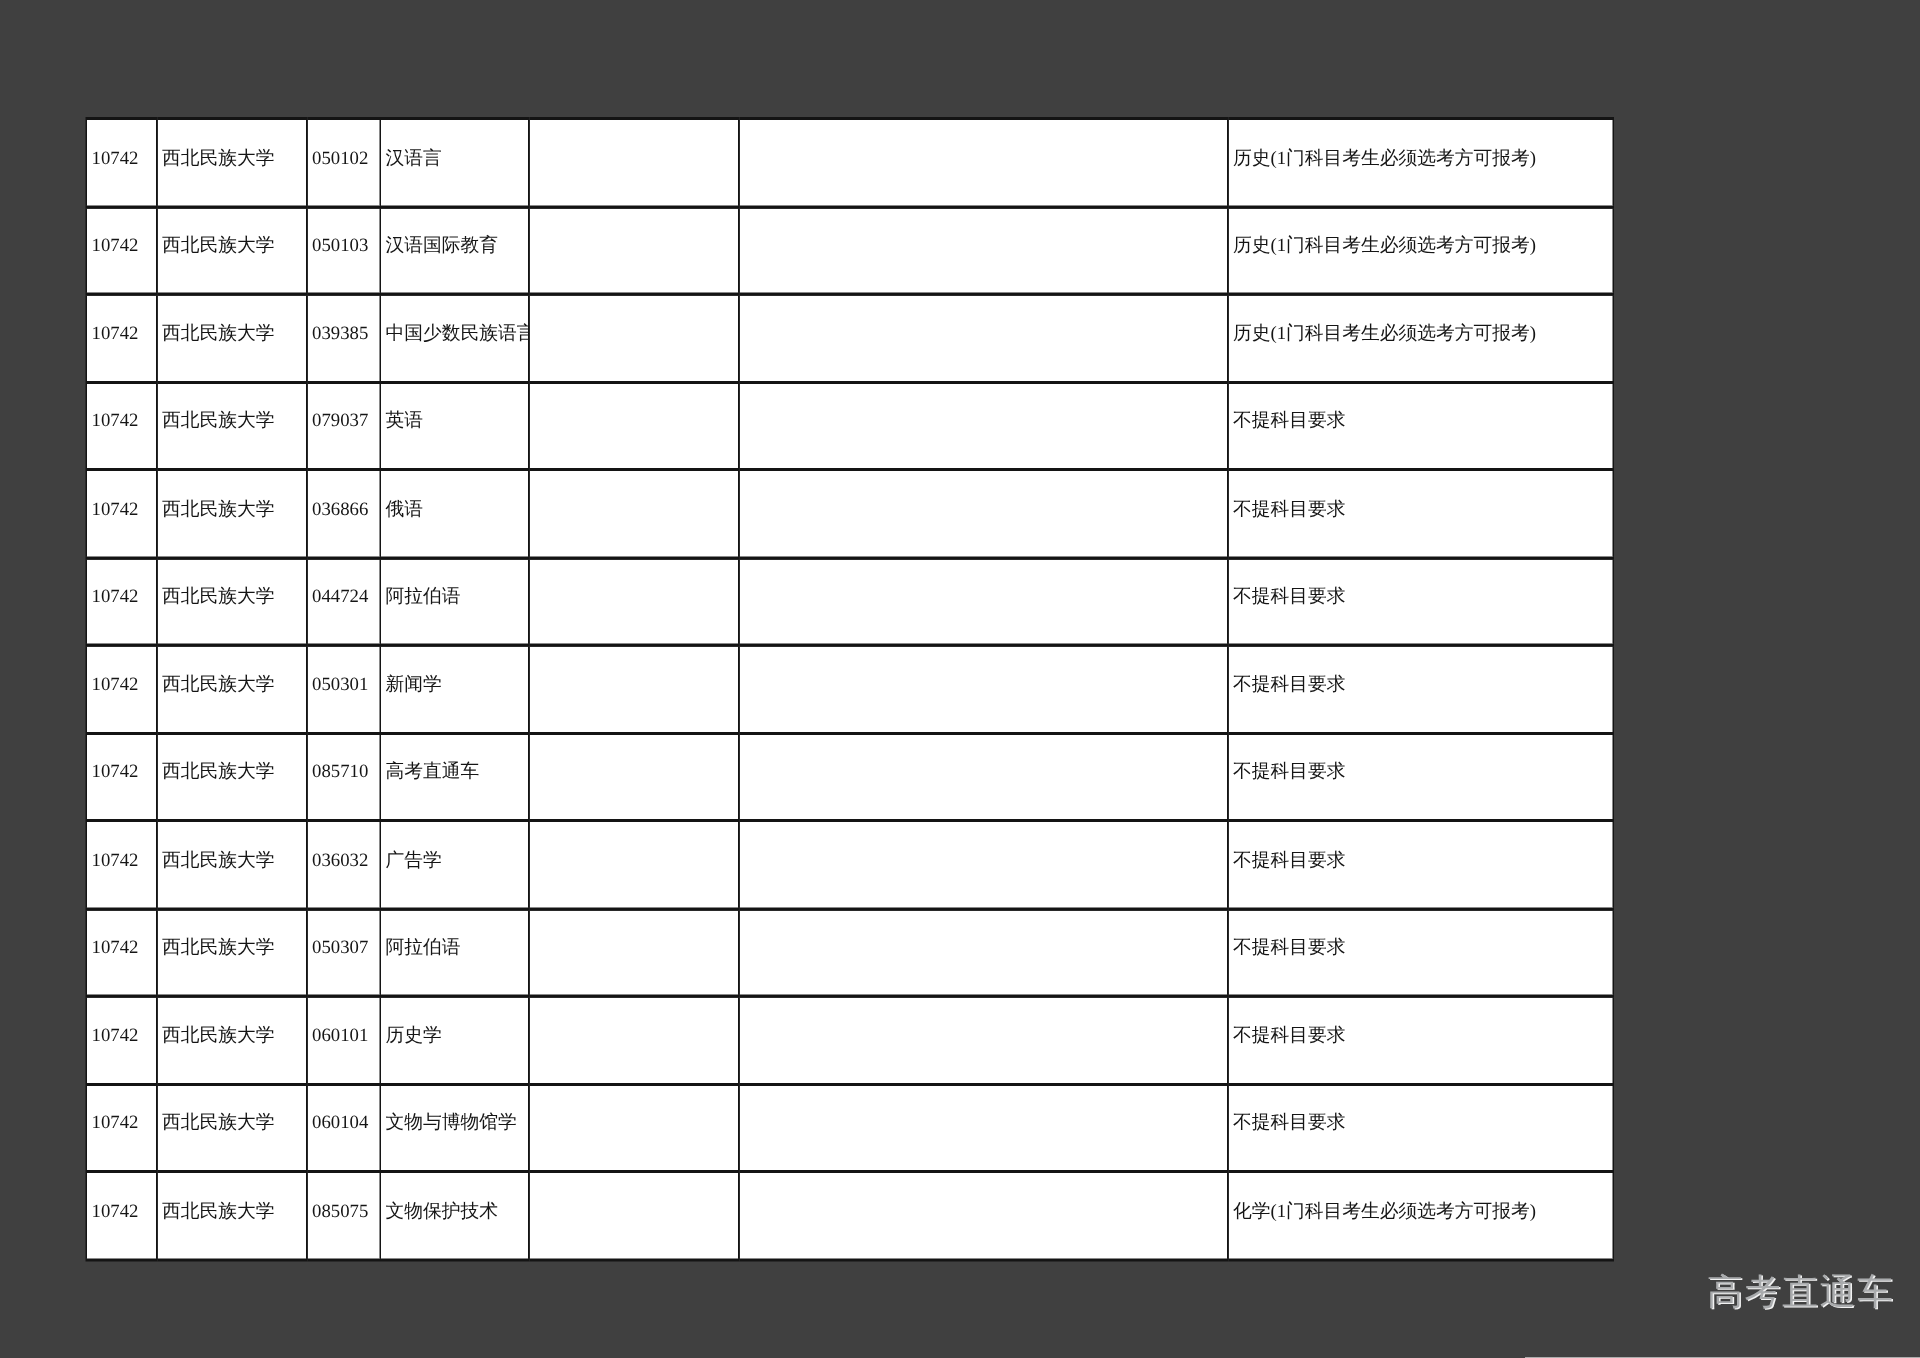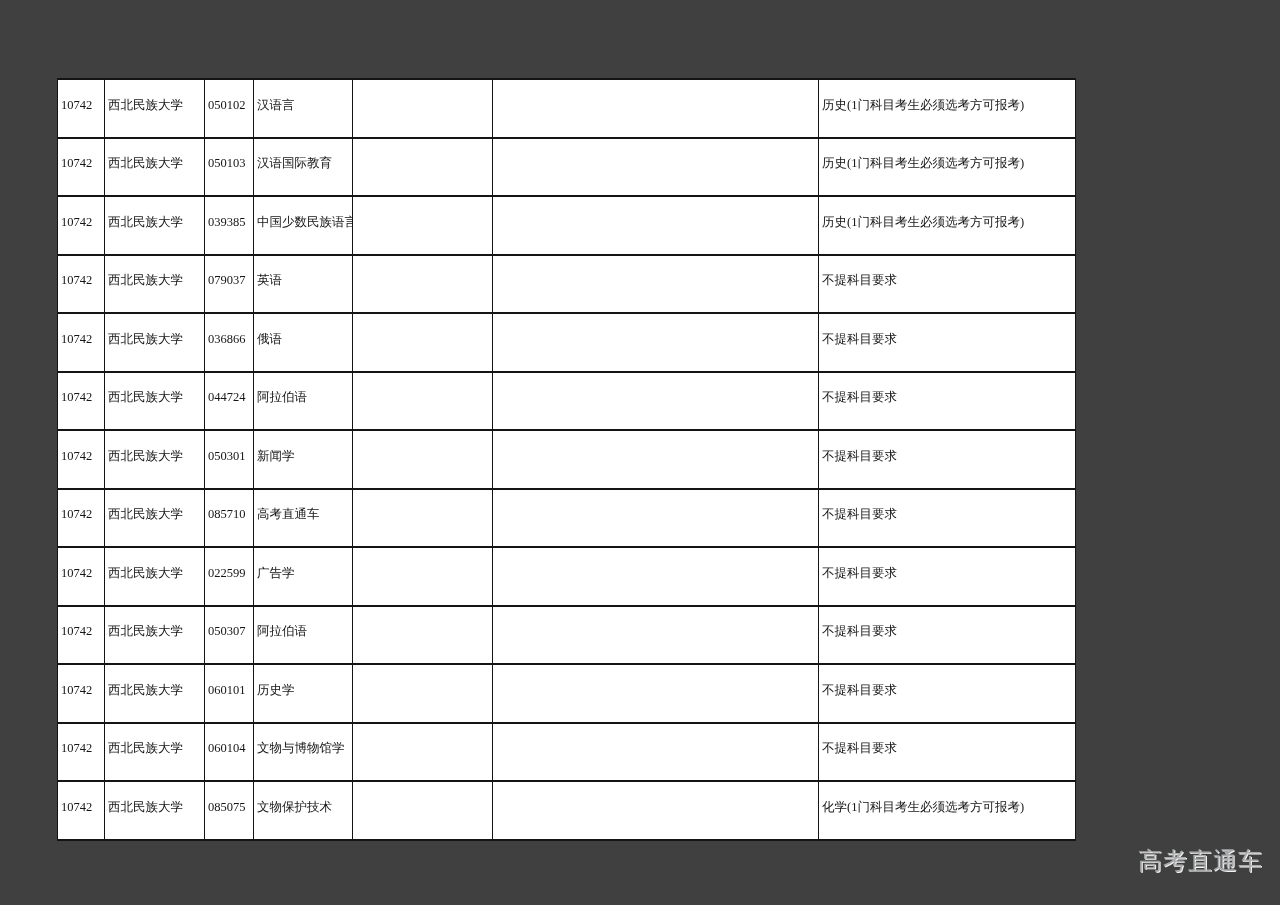--- a/index.html
+++ b/index.html
@@ -133,21 +133,21 @@
           <td>西北民族大学</td>
           <td>085710</td>
           <td>高考直通车</td>
           <td></td>
           <td></td>
           <td>不提科目要求</td>
         </tr>
         <tr>
           <td>10742</td>
           <td>西北民族大学</td>
-          <td>022599</td>
+          <td>036032</td>
           <td>广告学</td>
           <td></td>
           <td></td>
           <td>不提科目要求</td>
         </tr>
         <tr>
           <td>10742</td>
           <td>西北民族大学</td>
           <td>050307</td>
           <td>阿拉伯语</td>

